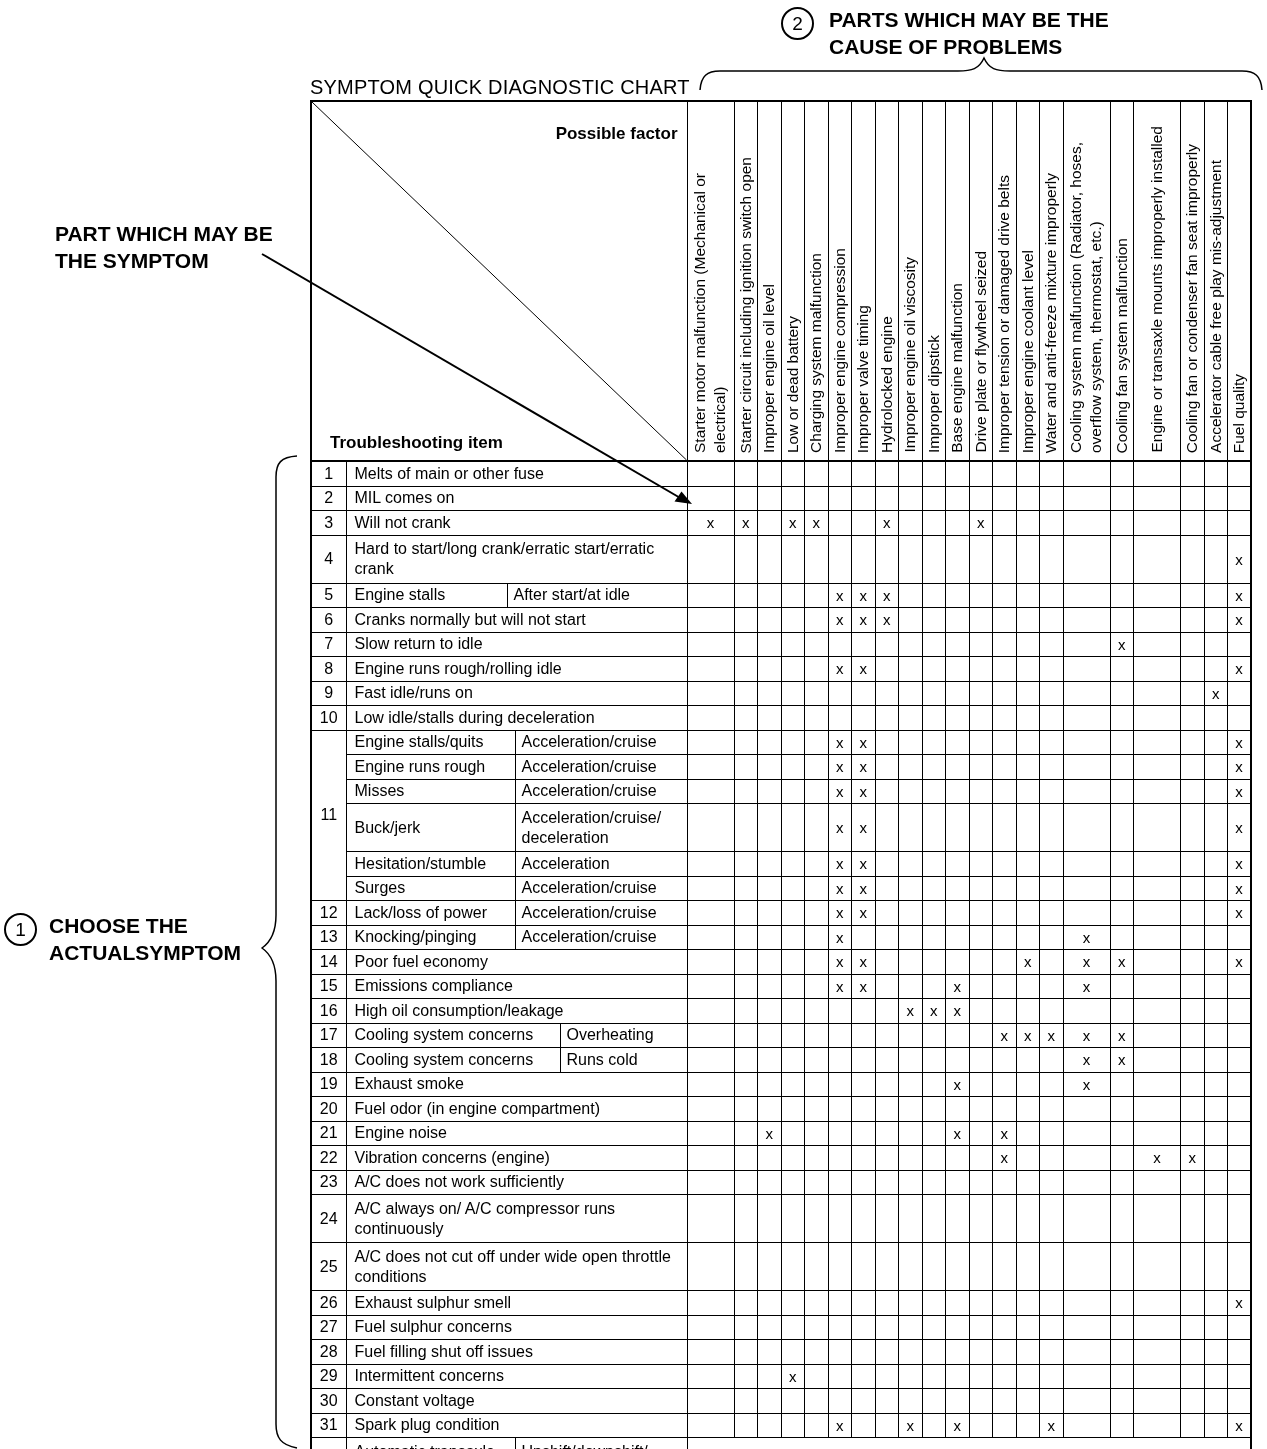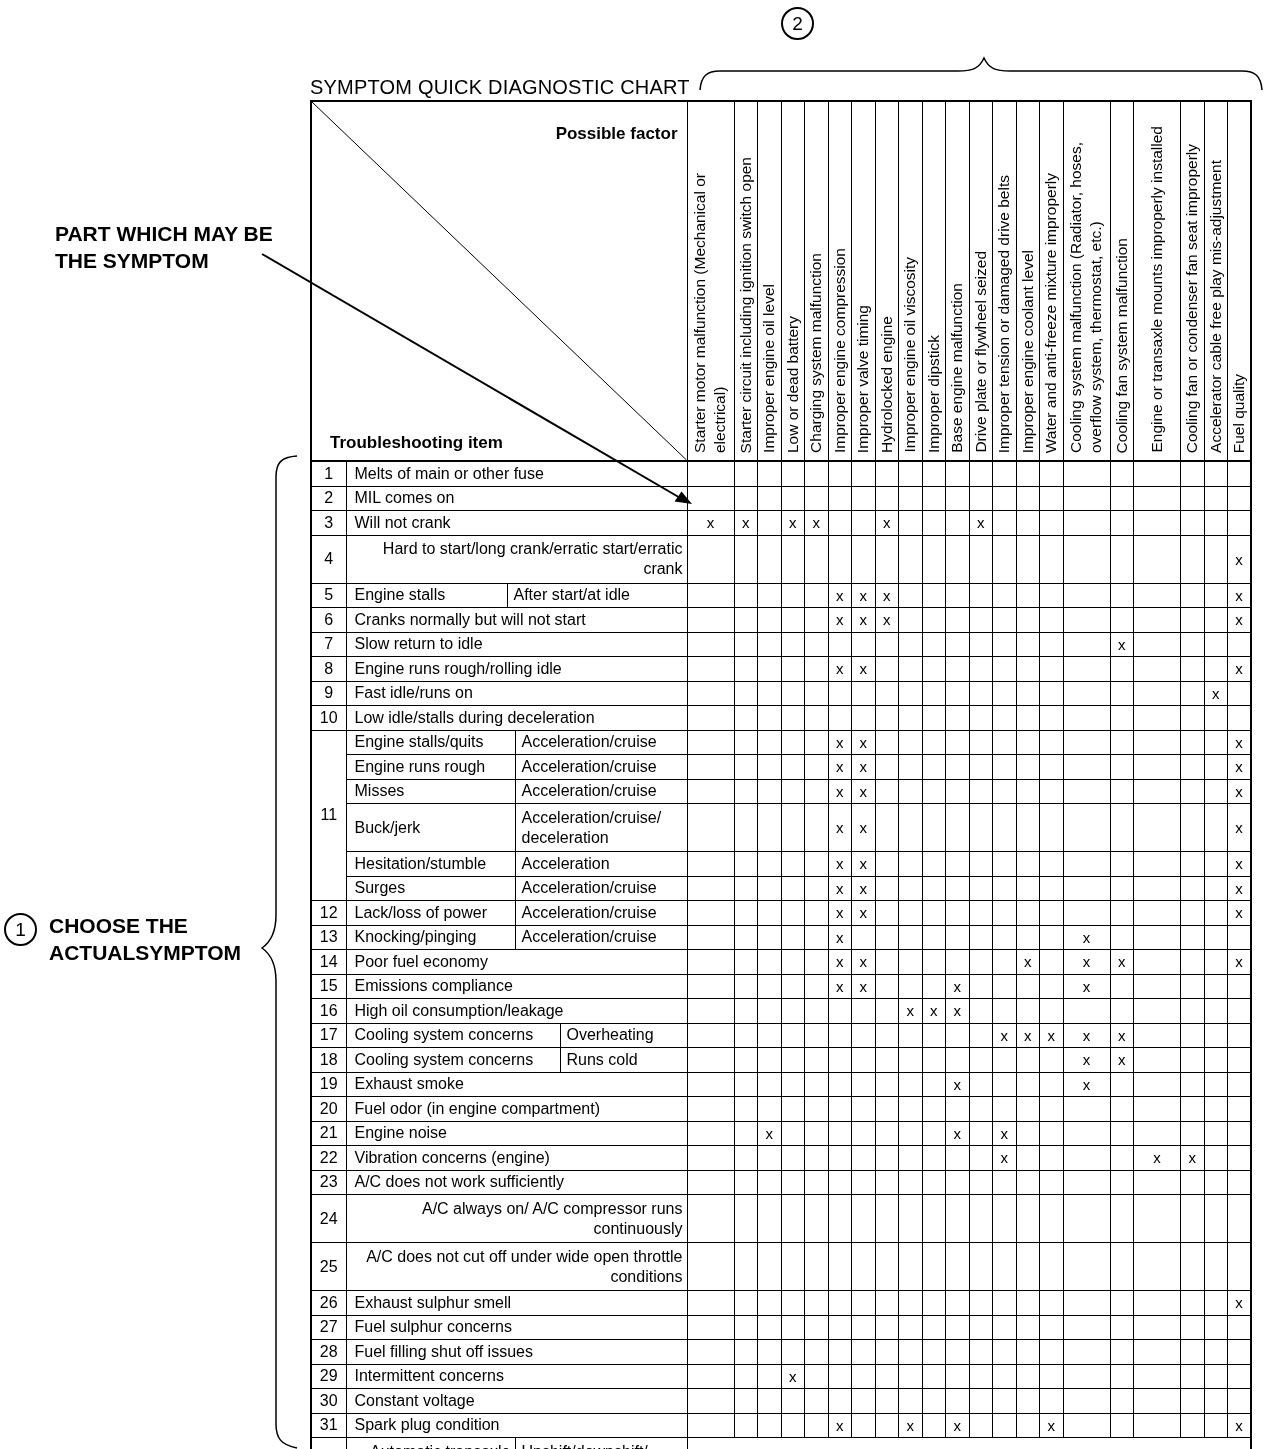--- a/index.html
+++ b/index.html
@@ -26,21 +26,21 @@
   .corner-bl{position:absolute;bottom:7px;left:18px;font-weight:bold;font-size:17px;}
 
   td.vhead{vertical-align:bottom;text-align:center;border-bottom:2px solid #000;}
   .vtext{display:inline-block;writing-mode:vertical-rl;transform:rotate(180deg);
          font-size:15.5px;line-height:1.32;padding:3px 0 5px 0;text-align:left;max-height:346px;}
 
   td.num{text-align:center;font-size:16px;}
   td.itemcell{vertical-align:middle;}
   .labelwrap{display:flex;height:100%;align-items:stretch;}
   .lbl{flex:1 1 auto;display:flex;align-items:center;padding:1px 4px 1px 8px;
-       font-size:16px;line-height:1.25;text-align:right;}
+       font-size:16px;line-height:1.25;}
   .cond{flex:0 0 auto;display:flex;align-items:center;border-left:1px solid #000;
         padding:1px 2px 1px 6px;font-size:16px;line-height:1.25;}
   td.mark{text-align:center;font-size:15px;}
   td.note{font-size:16.5px;text-align:center;}
 </style>
 </head>
 <body>
 
 <div class="page">
 
@@ -51,20 +51,24 @@
 
     <path d="M 297 456 C 281 457 276 463 276 477 L 276 915 C 276 931 272 941 262 948
              C 272 955 276 965 276 981 L 276 1424 C 276 1438 281 1445 297 1448" fill="none" stroke="#000" stroke-width="1.5"></path>
 
     <line x1="262" y1="254" x2="682" y2="499" stroke="#000" stroke-width="2"></line>
     <polygon points="692,504 674.5,501.5 681.5,491.5" fill="#000"></polygon>
   </svg>
 
   <div class="step2">
     <span class="circle-num">2</span>
+    <div class="ann-lines">
+      <div>PARTS WHICH MAY BE THE</div>
+      <div>CAUSE OF PROBLEMS</div>
+    </div>
   </div>
 
   <div class="part-label">
     <div>PART WHICH MAY BE</div>
     <div>THE SYMPTOM</div>
   </div>
 
   <div class="step1">
     <span class="circle-num">1</span>
     <div class="ann-lines">

